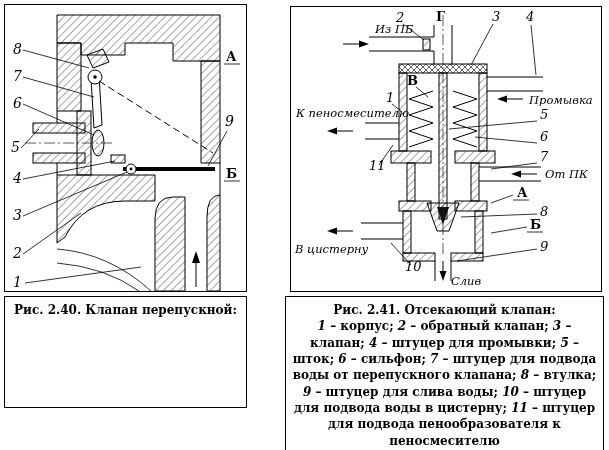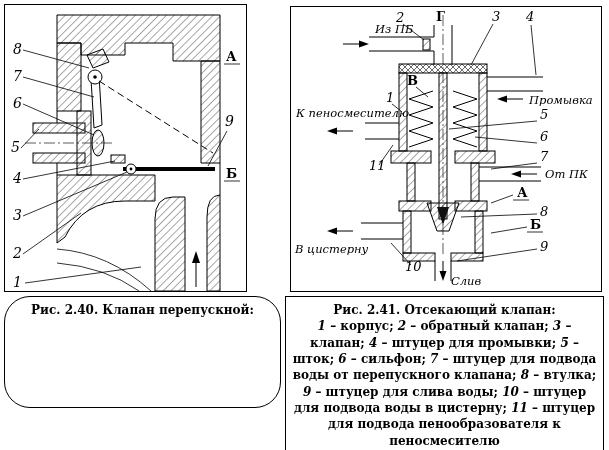--- a/index.html
+++ b/index.html
@@ -1,20 +1,20 @@
 <!DOCTYPE html>
 <html><head>
 <meta charset="utf-8">
 <style>
   html,body{margin:0;padding:0;background:#fff;}
   #page{position:relative;width:609px;height:450px;background:#fff;font-family:"DejaVu Serif",serif;color:#000;overflow:hidden;}
   .box{position:absolute;border:1px solid #000;box-sizing:border-box;background:#fff;}
   #fig40-box{left:4px;top:4px;width:243px;height:288px;}
   #fig41-box{left:290px;top:6px;width:312px;height:286px;}
-  #fig40-cap{left:4px;top:296px;width:277px;height:112px;border-radius:26px;}
+  #fig40-cap{left:4px;top:296px;width:243px;height:112px;}
   #fig41-cap{left:285px;top:296px;width:319px;height:177px;}
   .cap{font-family:"DejaVu Serif",serif;font-weight:bold;font-size:12px;line-height:1.36;text-align:center;padding:5px 5px 3px;}
   .cap .title{display:block;}
   .cap i{font-style:italic;}
   svg{display:block;}
   .num{font:italic 14px "DejaVu Serif",serif;fill:#000;}
   .num2{font:italic 13px "DejaVu Serif",serif;fill:#000;}
   .view{font:bold 13px "DejaVu Serif",serif;fill:#000;}
   .flow{font:italic 11.5px "DejaVu Serif",serif;fill:#000;}
   .hat{fill:url(#hL);stroke:#000;stroke-width:1;}

